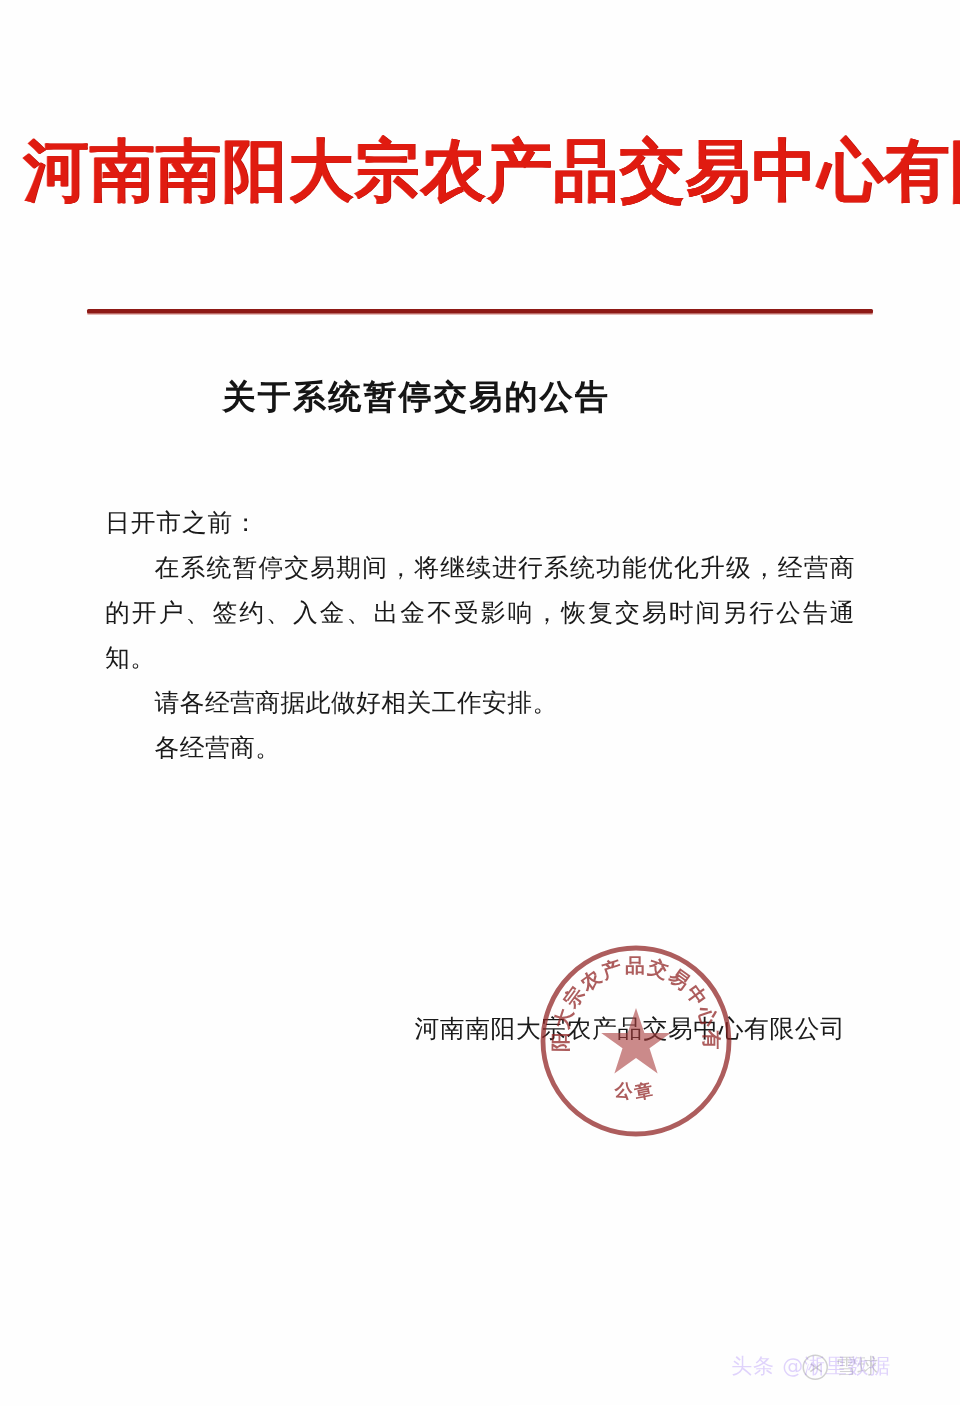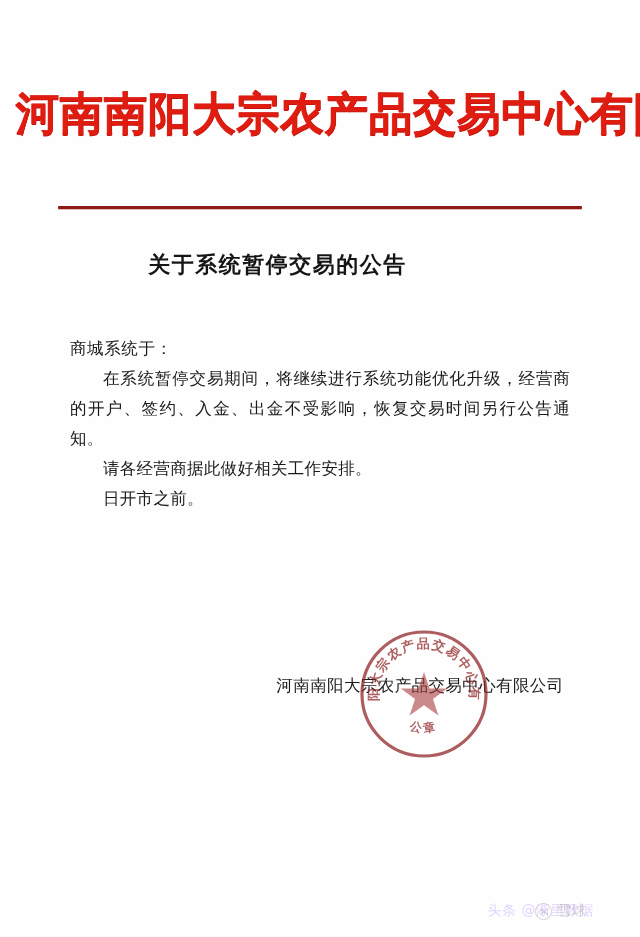--- a/index.html
+++ b/index.html
@@ -183,24 +183,24 @@
 
   <div class="letterhead">
     <div class="letterhead-title">河南南阳大宗农产品交易中心有限公司</div>
   </div>
 
   <div class="header-rule"></div>
 
   <div class="doc-title">关于系统暂停交易的公告</div>
 
   <div class="body-block">
-    <div class="salutation">商城系统于：</div>
+    <div class="salutation">日开市之前：</div>
     <p class="para">在系统暂停交易期间，将继续进行系统功能优化升级，经营商的开户、签约、入金、出金不受影响，恢复交易时间另行公告通知。</p>
     <p class="para">请各经营商据此做好相关工作安排。</p>
-    <p class="para">日开市之前。</p>
+    <p class="para">各经营商。</p>
   </div>
 
   <div class="signature">
     <div class="sign-company">河南南阳大宗农产品交易中心有限公司</div>
   </div>
 
   <div class="seal">
     <svg viewBox="0 0 132 132" width="132" height="132" aria-hidden="true">
       <defs>
         <path id="sealArcTop" d="M 20 66 A 46 46 0 0 1 112 66"></path>

